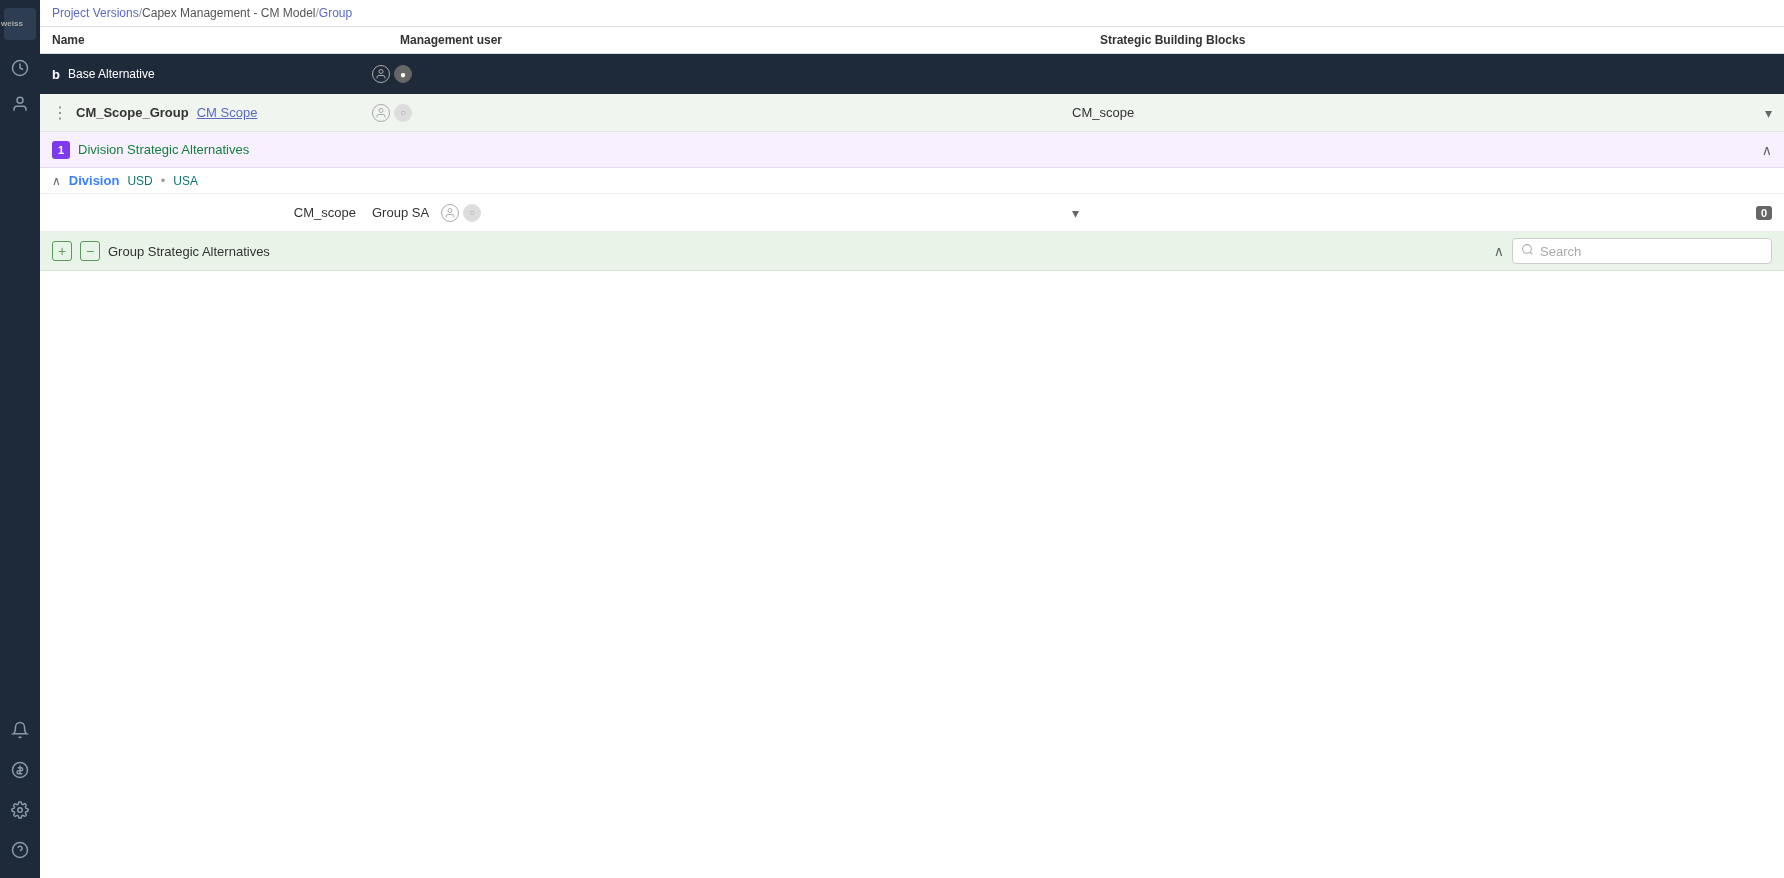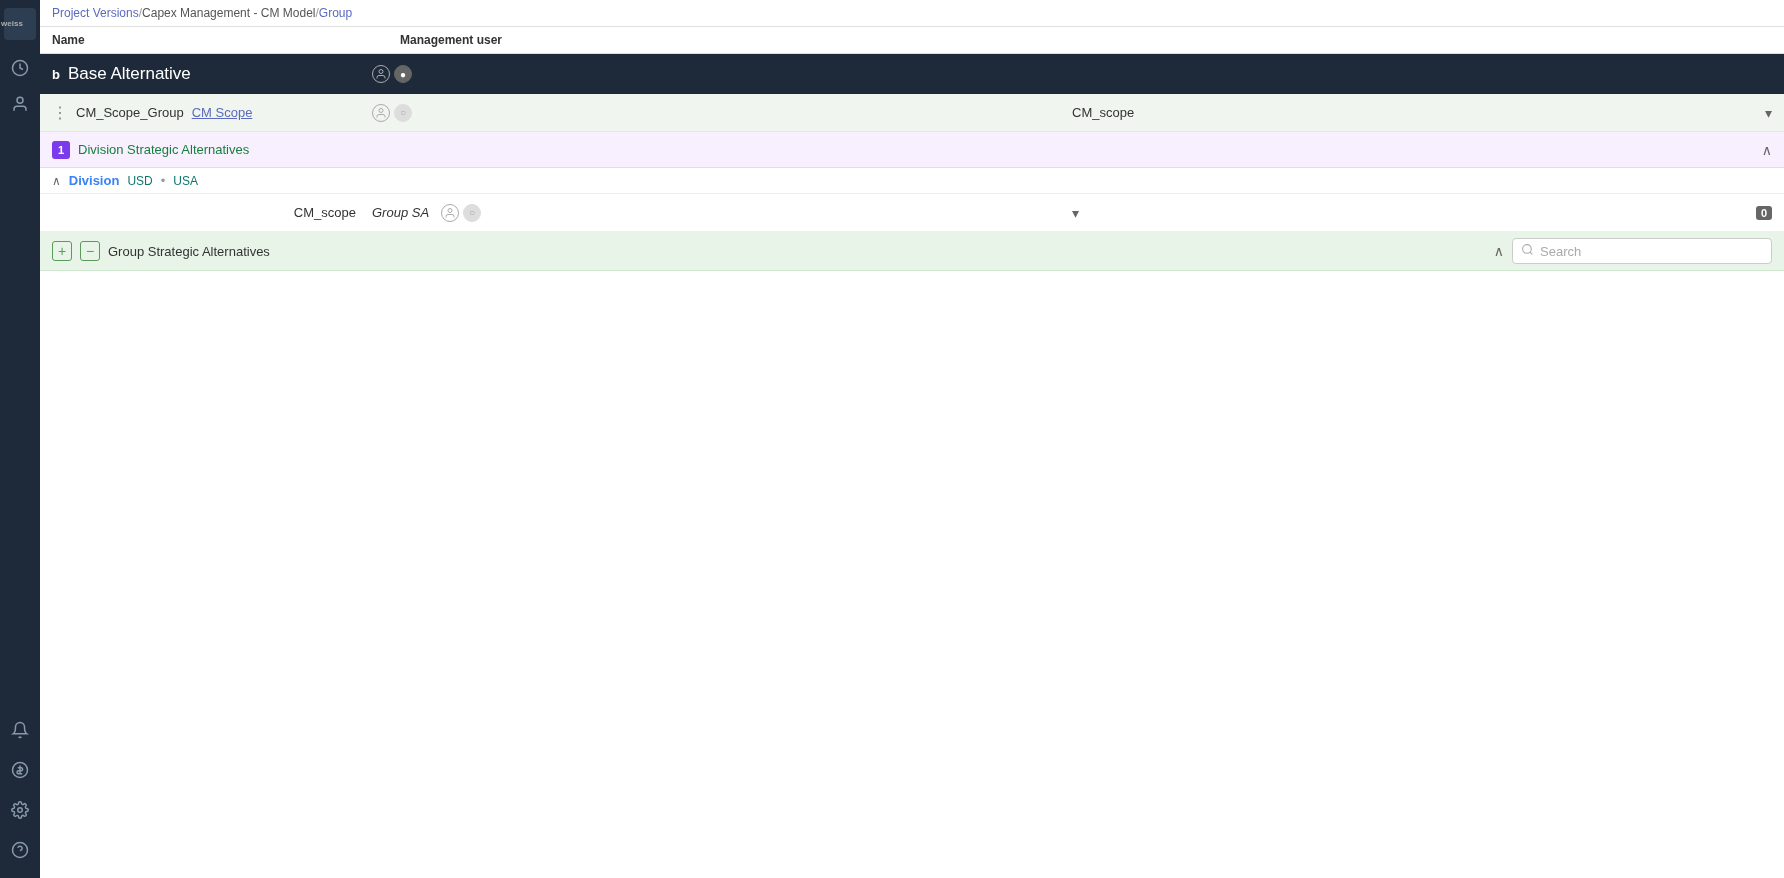--- a/index.html
+++ b/index.html
@@ -117,21 +117,21 @@
     .row-base .cell-name {
       display: flex;
       align-items: center;
       gap: 8px;
     }
     .base-letter {
       font-weight: bold;
       font-size: 13px;
     }
     .base-name {
-      font-size: 17px;
+      font-size: 12px;
     }
     .row-base .cell-responsible {
       display: flex;
       align-items: center;
       gap: 4px;
     }
 
     
     .toggle-icon {
       display: inline-flex;
@@ -166,21 +166,21 @@
       align-items: center;
       gap: 8px;
     }
     .menu-dots {
       color: #888;
       font-size: 16px;
       cursor: pointer;
       user-select: none;
     }
     .group-name {
-      font-weight: 400;
+      font-weight: 700;
       color: #333;
       font-size: 13px;
     }
     .cm-scope-link {
       color: #5b6abf;
       text-decoration: underline;
       cursor: pointer;
       font-size: 13px;
     }
     .strategic-cell {
@@ -422,20 +422,21 @@
     <span>Capex Management - CM Model</span>
     <span class="breadcrumb-sep">/</span>
     <a>Group</a>
   </div>
 
   <div class="table-area">
 
     <div class="col-headers">
       <div class="col-header name">Name</div>
       <div class="col-header responsible">Management user</div>
+      <div class="col-header strategic">Strategic Building Blocks</div>
     </div>
 
     <div class="row-base">
       <div class="cell-name">
         <span class="base-letter">b</span>
         <span class="base-name">Base Alternative</span>
       </div>
       <div class="cell-responsible">
         <span class="toggle-icon">
           <svg width="12" height="12" viewBox="0 0 24 24" fill="none" stroke="currentColor" stroke-width="2">
@@ -480,21 +481,21 @@
       <span class="division-label">Division</span>
       <span class="division-sub">USD</span>
       <span class="division-bullet">•</span>
       <span class="division-sub">USA</span>
     </div>
 
     <div class="row-cm-scope">
       <div class="cell-name" style="justify-content:flex-end; padding-right: 16px;">
         <span class="cm-scope-name">CM_scope</span>
       </div>
-      <div style="display:flex;align-items:center;gap:4px;font-style:italic;">
+      <div style="display:flex;align-items:center;gap:4px;">
         <span class="group-sa-name">Group SA</span>
         <span class="toggle-icon" style="margin-left:8px;">
           <svg width="12" height="12" viewBox="0 0 24 24" fill="none" stroke="#aaa" stroke-width="2">
               <path d="M20 21v-2a4 4 0 0 0-4-4H8a4 4 0 0 0-4 4v2"></path>
               <circle cx="12" cy="7" r="4"></circle>
             </svg>
         </span>
         <span class="toggle-icon" style="background:#ddd;border-color:#ddd;">○</span>
       </div>
       <div class="strategic-cell">

